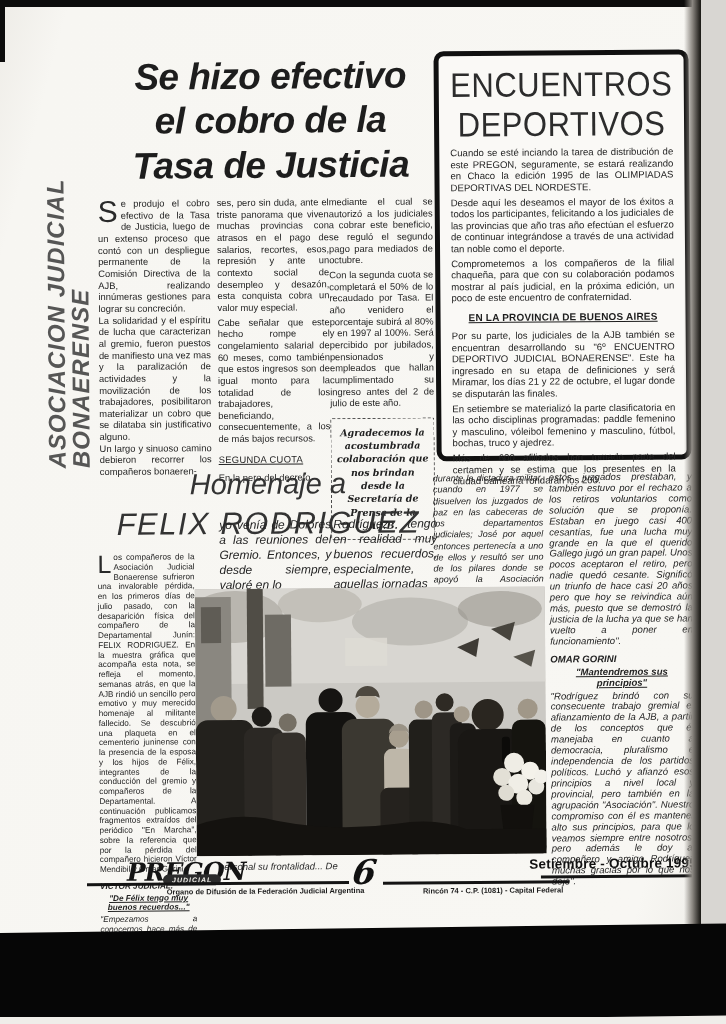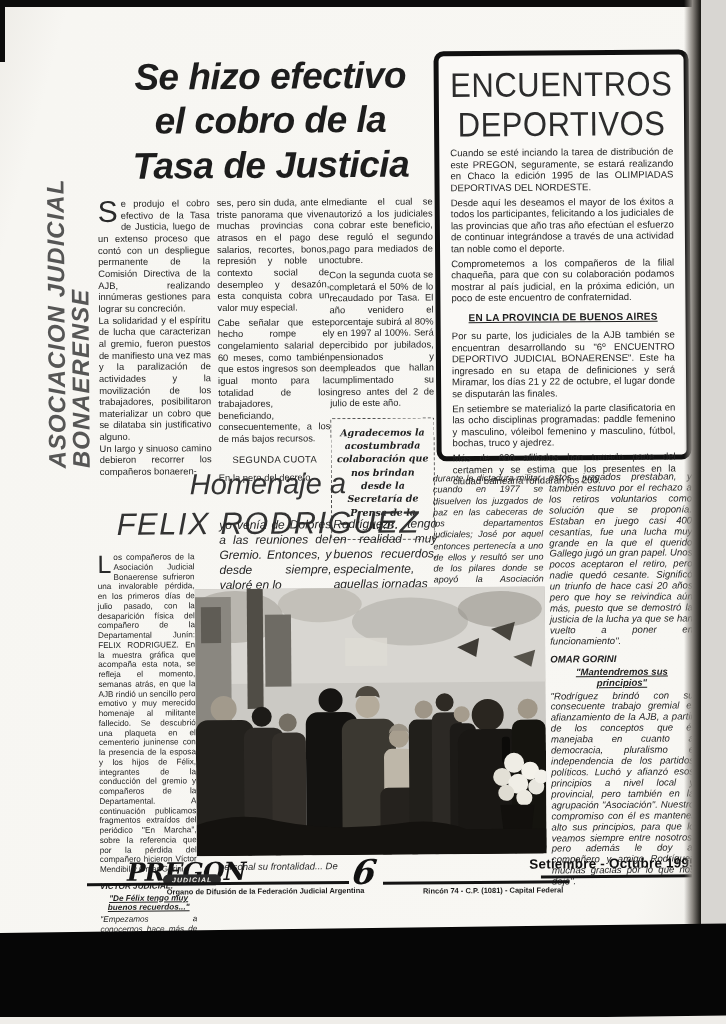--- a/index.html
+++ b/index.html
@@ -33,21 +33,21 @@
 
   
   .bodycol{position:absolute;top:196px;width:112px;font-size:9.4px;line-height:1.24;
      text-align:justify;color:#242424;}
   .c1{left:100px;}
   .c2{left:219px;}
   .c3{left:331px;width:104px;}
   .prelines{white-space:pre-line;}
   .dc{float:left;font-size:30px;line-height:25px;padding:1px 3px 0 0;color:#2a2a2a;}
   .dc2{float:left;font-size:25px;line-height:21px;padding:1px 2px 0 0;color:#2a2a2a;}
-  .subhead{display:block;text-align:center;margin:9px 0 7px;
+  .subhead{display:block;text-align:left;text-decoration:underline;margin:9px 0 7px;
      letter-spacing:.3px;}
   .thanks{margin-top:9px;border:1.5px dashed #4a4a4a;border-radius:2px;padding:7px 5px;
      text-align:center;font-family:"DejaVu Serif",serif;font-style:italic;font-weight:700;
      font-size:9.5px;line-height:1.4;color:#222;}
 
   
   .depbox{position:absolute;left:437px;top:52px;width:255px;height:410px;box-sizing:border-box;
      border:5px solid #101010;border-radius:10px;background:#faf9f6;padding:6px 11px 6px 11px;}
   .depbox .title{text-align:center;font-size:31px;line-height:1.15;color:#2c2c2c;
      letter-spacing:.5px;margin:4px 0 10px;transform:scaleY(1.1);transform-origin:top;}
@@ -115,21 +115,21 @@
 el cobro de la
 Tasa de Justicia</h1>
 
     <div class="bodycol c1">
       <span class="dc">S</span><span class="prelines">e produjo el cobro efectivo de la Tasa de Justicia, luego de un extenso proceso que contó con un despliegue permanente de la Comisión Directiva de la AJB, realizando innúmeras gestiones para lograr su concreción.
 La solidaridad y el espíritu de lucha que caracterizan al gremio, fueron puestos de manifiesto una vez mas y la paralización de actividades y la movilización de los trabajadores, posibilitaron materializar un cobro que se dilataba sin justificativo alguno.
 Un largo y sinuoso camino debieron recorrer los compañeros bonaeren-</span>
     </div>
 
     <div class="bodycol c2">
-      <span class="prelines">ses, pero sin duda, ante el triste panorama que viven muchas provincias con atrasos en el pago de salarios, recortes, bonos, represión y noble un contexto social de desempleo y desazón, esta conquista cobra un valor muy especial.</span>
+      <span class="prelines">ses, pero sin duda, ante el triste panorama que viven muchas provincias con atrasos en el pago de salarios, recortes, esos, represión y ante un contexto social de desempleo y desazón, esta conquista cobra un valor muy especial.</span>
       <span class="prelines" style="display:block;margin-top:3px;">Cabe señalar que este hecho rompe el congelamiento salarial de 60 meses, como también que estos ingresos son de igual monto para la totalidad de los trabajadores, beneficiando, consecuentemente, a los de más bajos recursos.</span>
       <span class="subhead">SEGUNDA CUOTA</span>
       <span>En la pero del decreto</span>
     </div>
 
     <div class="bodycol c3">
       <span class="prelines">mediante el cual se autorizó a los judiciales a cobrar este beneficio, se reguló el segundo pago para mediados de octubre.</span>
       <span class="prelines" style="display:block;margin-top:3px;">Con la segunda cuota se completará el 50% de lo recaudado por Tasa. El año venidero el porcentaje subirá al 80% y en 1997 al 100%. Será percibido por jubilados, pensionados y empleados que hallan cumplimentado su ingreso antes del 2 de julio de este año.</span>
       <div class="thanks">Agradecemos la acostumbrada colaboración que nos brindan desde la Secretaría de Prensa de la A.J.B.</div>
     </div>

